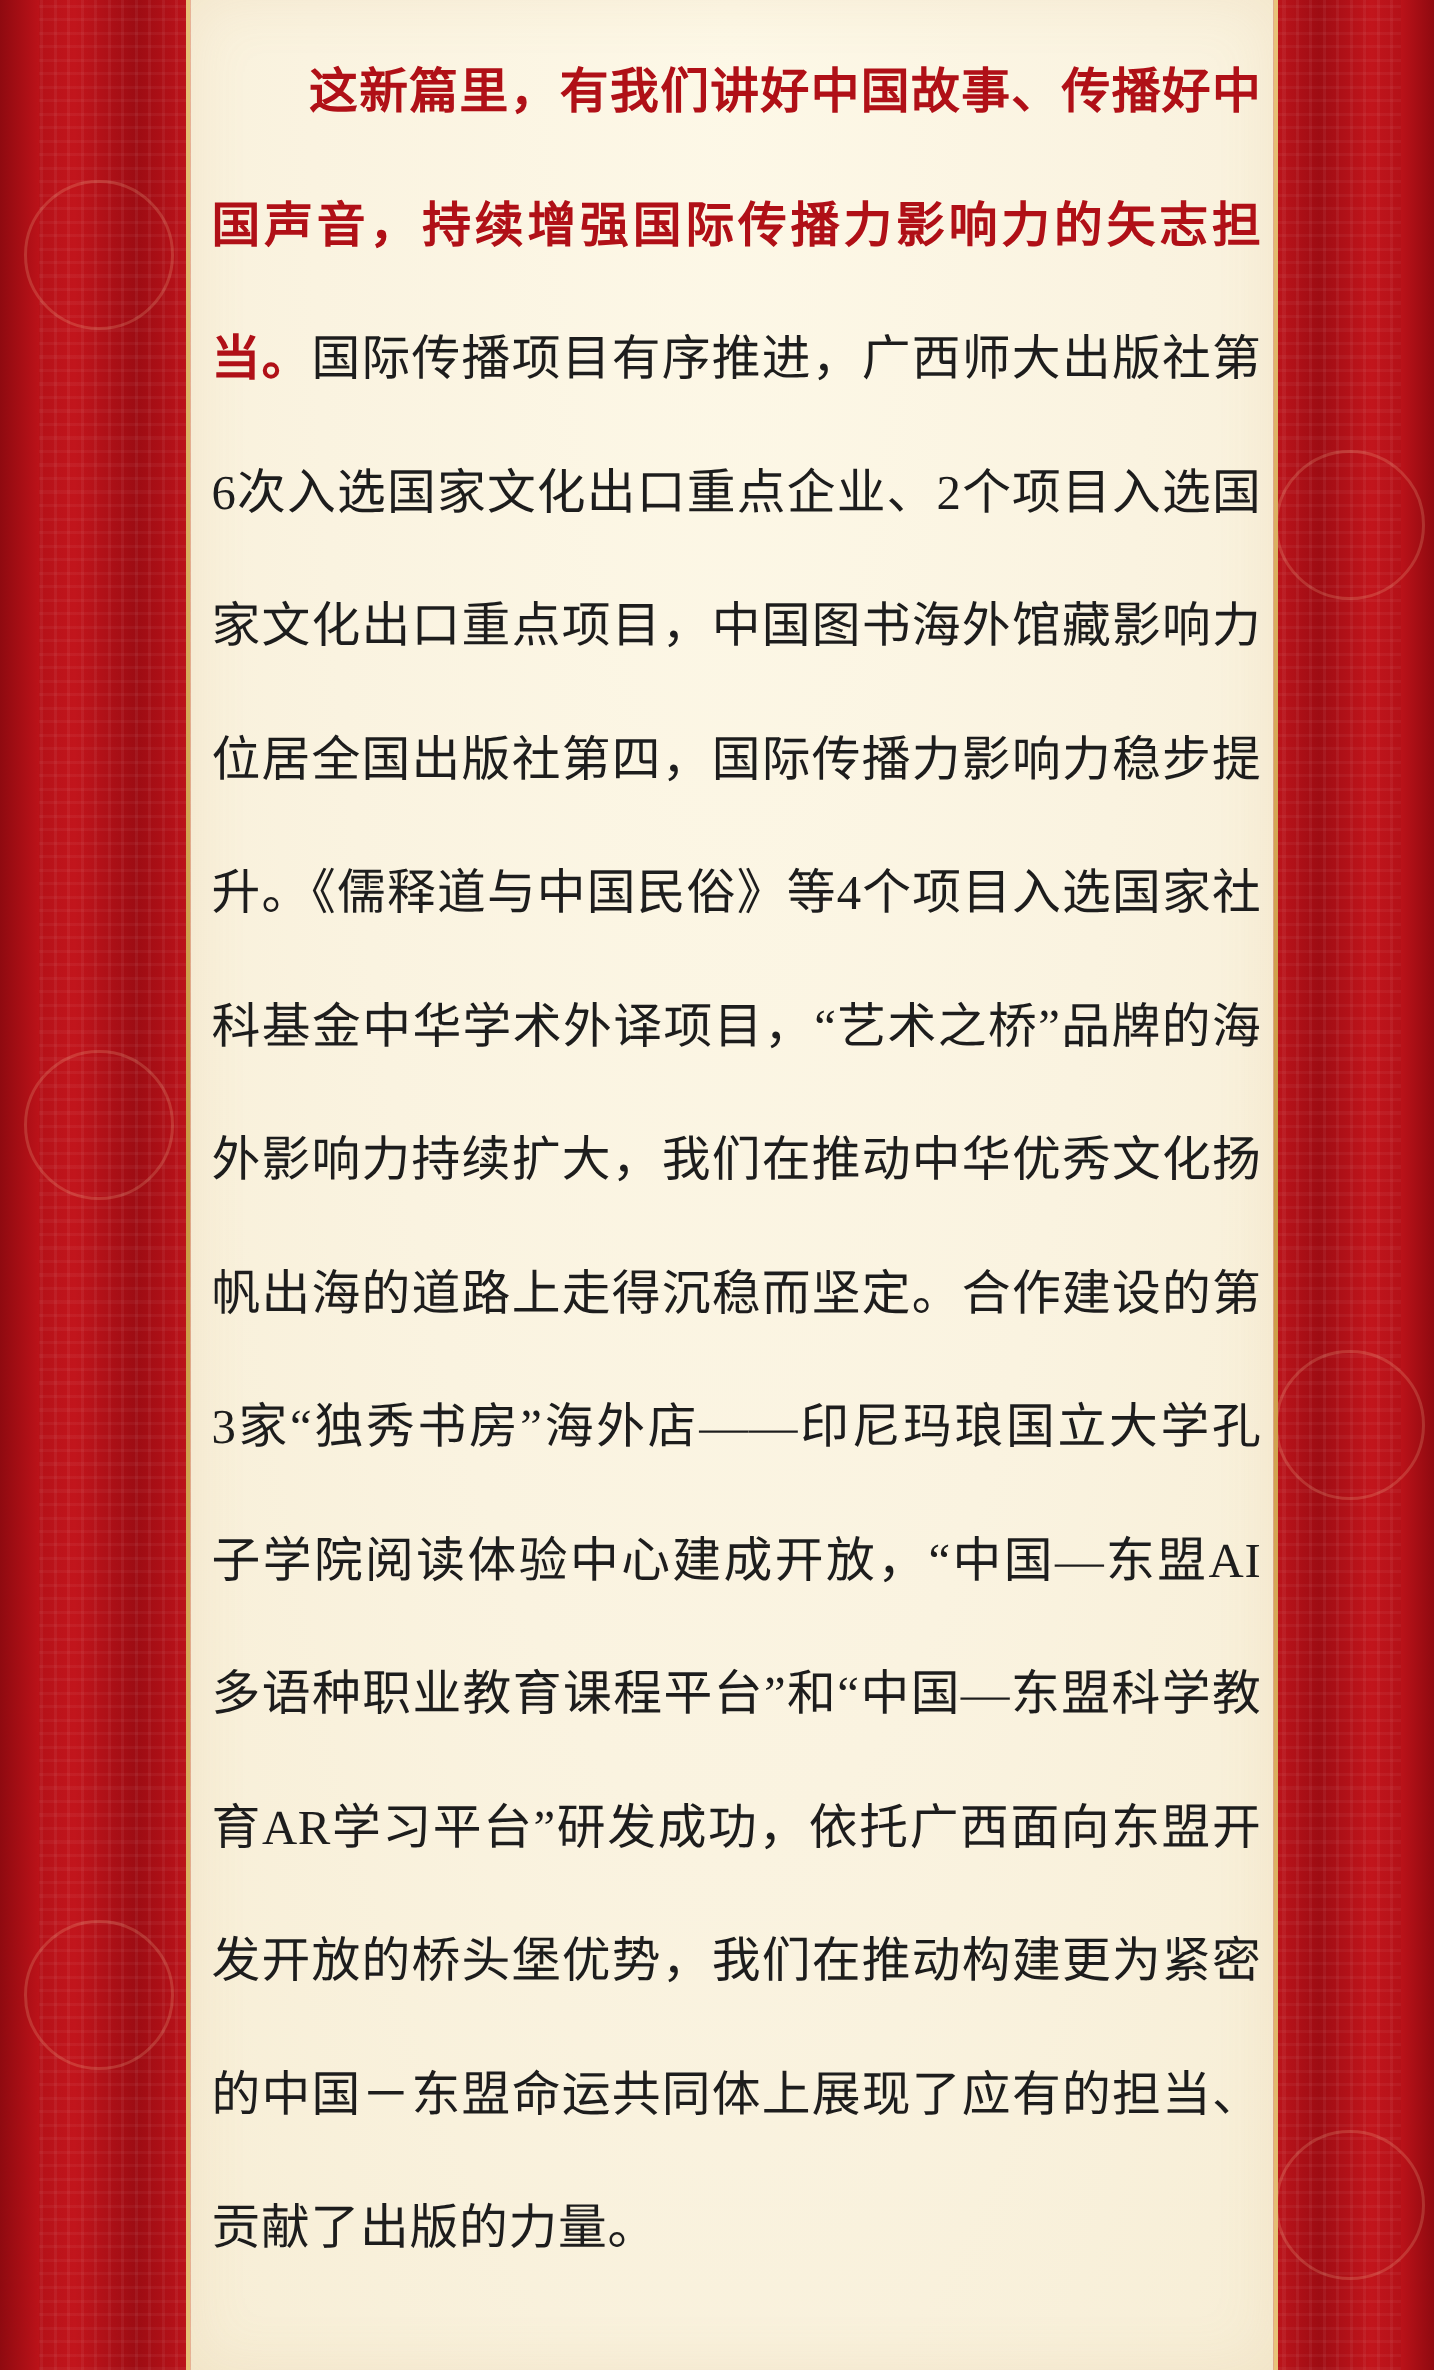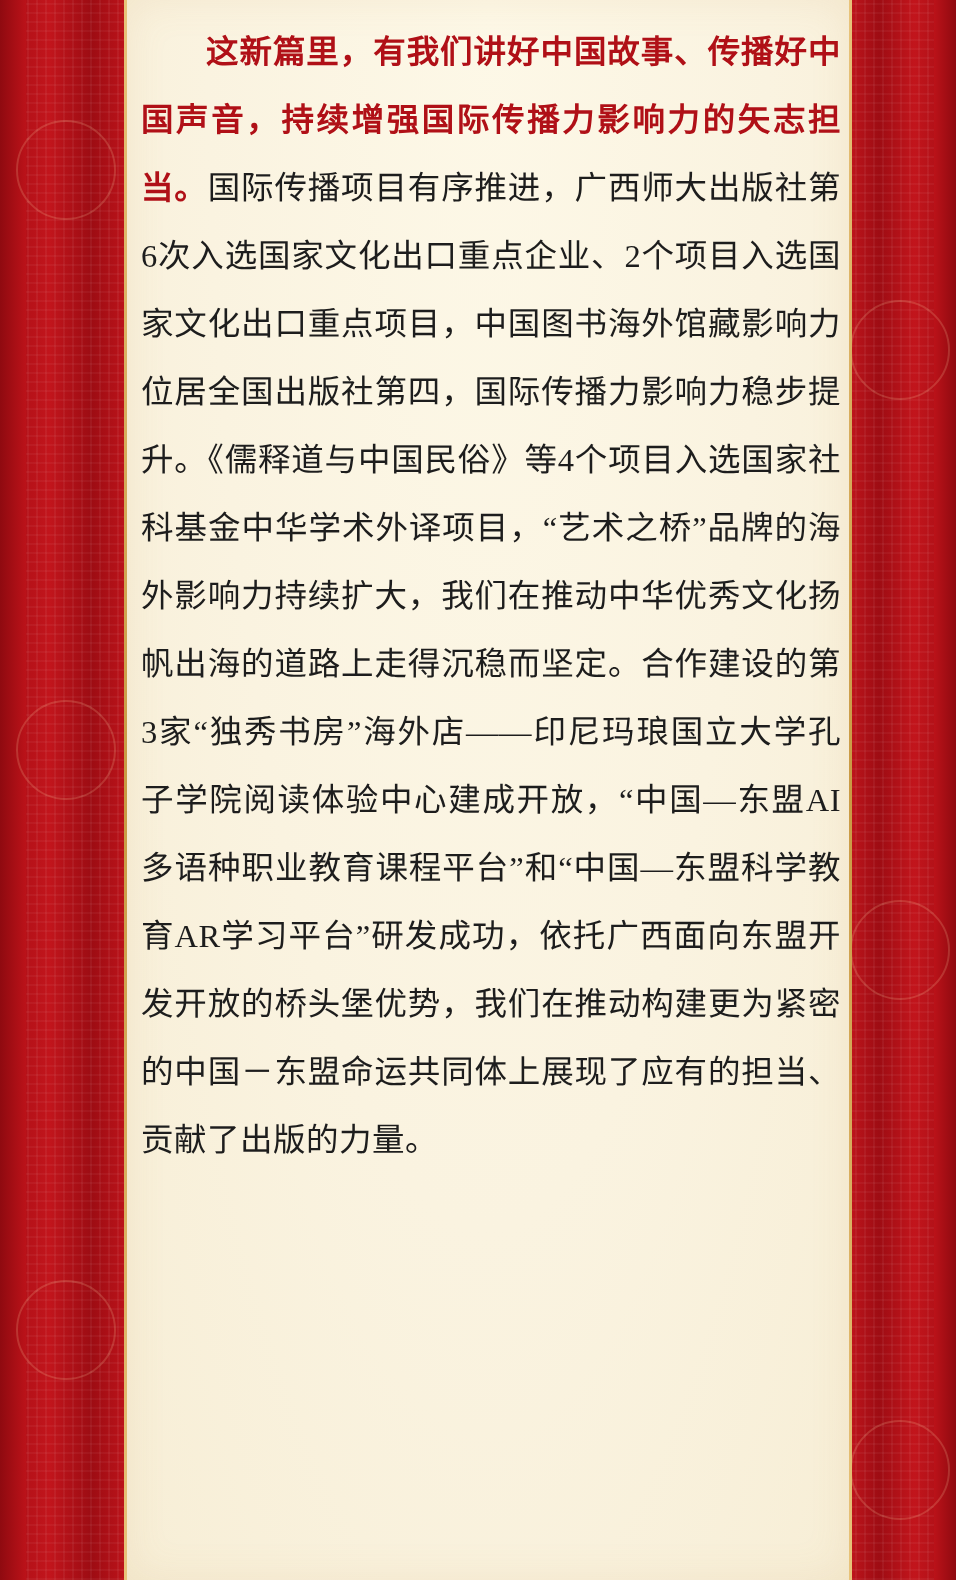--- a/index.html
+++ b/index.html
@@ -98,21 +98,21 @@
     position: absolute;
     left: 0; right: 0;
     top: 18px;
     padding: 0 8px 0 14px;
     box-sizing: border-box;
   }
 
   .body-text {
     margin: 0;
     font-size: 32.5px;
-    line-height: 68px;
+    line-height: 89px;
     letter-spacing: 0.5px;
     text-align: justify;
     text-justify: inter-ideograph;
     color: #1d1d1d;
     text-indent: 2em;
     font-family: "Liberation Serif", "DejaVu Serif", serif;
   }
 
   .lead {
     font-weight: bold;

